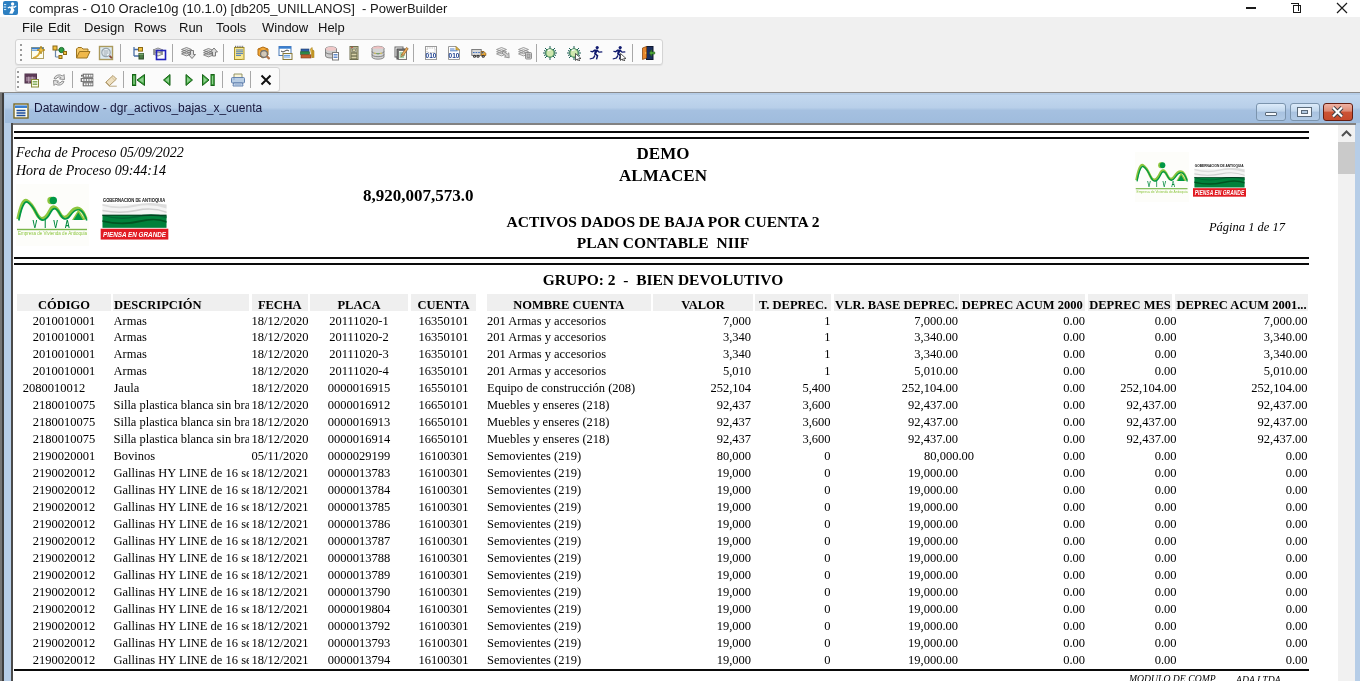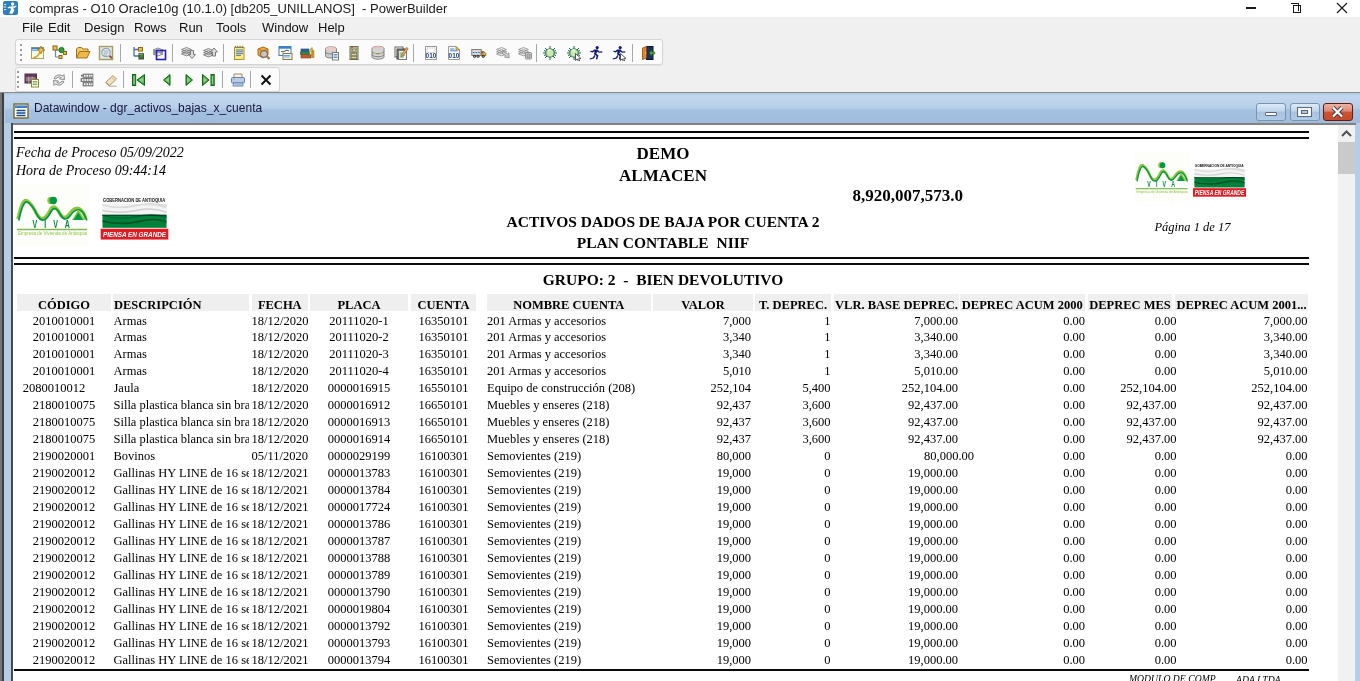--- a/index.html
+++ b/index.html
@@ -355,24 +355,24 @@
 <svg style="position:absolute;left:3px;top:5px" width="11" height="8" viewBox="0 0 11 8">
       <path d="M1 6 L5.5 1.5 L10 6" fill="none" stroke="#505050" stroke-width="2"></path>
     </svg>
 </div>
 <div class="abs rline" style="top:130.5px;"></div>
 <div class="abs rline" style="top:136.5px;"></div>
 <div class="abs ser" style="left:16px;top:144.8px;width:300px;font-style:italic;font-size:14px;color:#000;">Fecha de Proceso 05/09/2022</div>
 <div class="abs ser" style="left:16px;top:162.9px;width:300px;font-style:italic;font-size:14px;color:#000;">Hora de Proceso 09:44:14</div>
 <div class="abs ser" style="left:363px;top:143.7px;width:600px;text-align:center;font-weight:bold;font-size:17px;color:#000;">DEMO</div>
 <div class="abs ser" style="left:363px;top:165.8px;width:600px;text-align:center;font-weight:bold;font-size:17px;color:#000;">ALMACEN</div>
-<div class="abs ser" style="left:363px;top:185.8px;width:600px;text-align:right;font-weight:bold;font-size:17px;color:#000;">8,920,007,573.0</div>
+<div class="abs ser" style="left:363px;top:185.8px;width:600px;text-align:left;font-weight:bold;font-size:17px;color:#000;">8,920,007,573.0</div>
 <div class="abs ser" style="left:363px;top:213.4px;width:600px;text-align:center;font-weight:bold;font-size:15.5px;color:#000;">ACTIVOS DADOS DE BAJA POR CUENTA 2</div>
 <div class="abs ser" style="left:363px;top:234px;width:600px;text-align:center;font-weight:bold;font-size:15.5px;color:#000;">PLAN CONTABLE&nbsp; NIIF</div>
-<div class="abs ser" style="left:1100px;top:219.5px;width:185px;text-align:center;font-style:italic;font-size:12.5px;color:#000;">Página 1 de 17</div>
+<div class="abs ser" style="left:1100px;top:219.5px;width:185px;text-align:right;font-style:italic;font-size:12.5px;color:#000;">Página 1 de 17</div>
 <svg class="abs" style="left:16px;top:184px" width="73" height="62" viewBox="0 0 73 62">
     <rect x="0" y="0" width="73" height="62" fill="#fdfdfa"></rect>
 <circle cx="35" cy="16.5" r="3.7" fill="#8cc63e"></circle>
     <circle cx="37.3" cy="16.5" r="3.7" fill="#009845"></circle>
 <path d="M2 35 Q6 15 10.5 16.5 Q15 18.5 20.5 29.5 Q26.5 41 34 26.5 Q38 18.5 43.5 29 Q48 37.5 53.5 30 Q58.5 23 63 24.5 Q67 26 70 35" fill="none" stroke="#8cc63e" stroke-width="3.4"></path>
 <path d="M2.8 36.5 Q6.8 16.5 11.3 18 Q15.8 20 21.3 31 Q27.3 42.5 34.8 28 Q38.8 20 44.3 30.5 Q48.8 39 54.3 31.5 Q59.3 24.5 63.8 26 Q67.8 27.5 70.8 36.5" fill="none" stroke="#009845" stroke-width="1.7"></path>
 <path d="M56 36 L62.5 25.5 L69 36 Z" fill="#8cc63e"></path>
     <path d="M57.5 36 L62.3 28.5 L67 36 Z" fill="#009845"></path>
 <text x="36.5" y="44" text-anchor="middle" font-family="Liberation Sans" font-size="11" font-weight="bold" fill="#008a3e" letter-spacing="4" textLength="40" lengthAdjust="spacingAndGlyphs">V I V A</text>
 <rect x="1" y="44.8" width="70" height="1.4" fill="#7ab648"></rect>
@@ -594,21 +594,21 @@
     <span class="cr" style="left:755px;width:75.5px;">0</span>
     <span class="cr" style="left:834px;width:124px;">19,000.00</span>
     <span class="cr" style="left:960px;width:125px;">0.00</span>
     <span class="cr" style="left:1088px;width:88.5px;">0.00</span>
     <span class="cr" style="left:1175px;width:132.5px;">0.00</span>
   </div>
 <div class="row" style="left:0;top:498.95px;width:1325px;">
     <span class="cc" style="left:17px;width:94px;">2190020012</span>
     <span class="cl" style="left:113.5px;width:135px;">Gallinas HY LINE de 16 semanas</span>
     <span class="cc" style="left:251.5px;width:56.5px;">18/12/2021</span>
-    <span class="cc" style="left:310px;width:98px;">0000017724</span>
+    <span class="cc" style="left:310px;width:98px;">0000013785</span>
     <span class="cc" style="left:411px;width:65px;">16100301</span>
     <span class="cl" style="left:487px;width:164px;">Semovientes (219)</span>
     <span class="cr" style="left:654px;width:97px;">19,000</span>
     <span class="cr" style="left:755px;width:75.5px;">0</span>
     <span class="cr" style="left:834px;width:124px;">19,000.00</span>
     <span class="cr" style="left:960px;width:125px;">0.00</span>
     <span class="cr" style="left:1088px;width:88.5px;">0.00</span>
     <span class="cr" style="left:1175px;width:132.5px;">0.00</span>
   </div>
 <div class="row" style="left:0;top:515.90px;width:1325px;">

